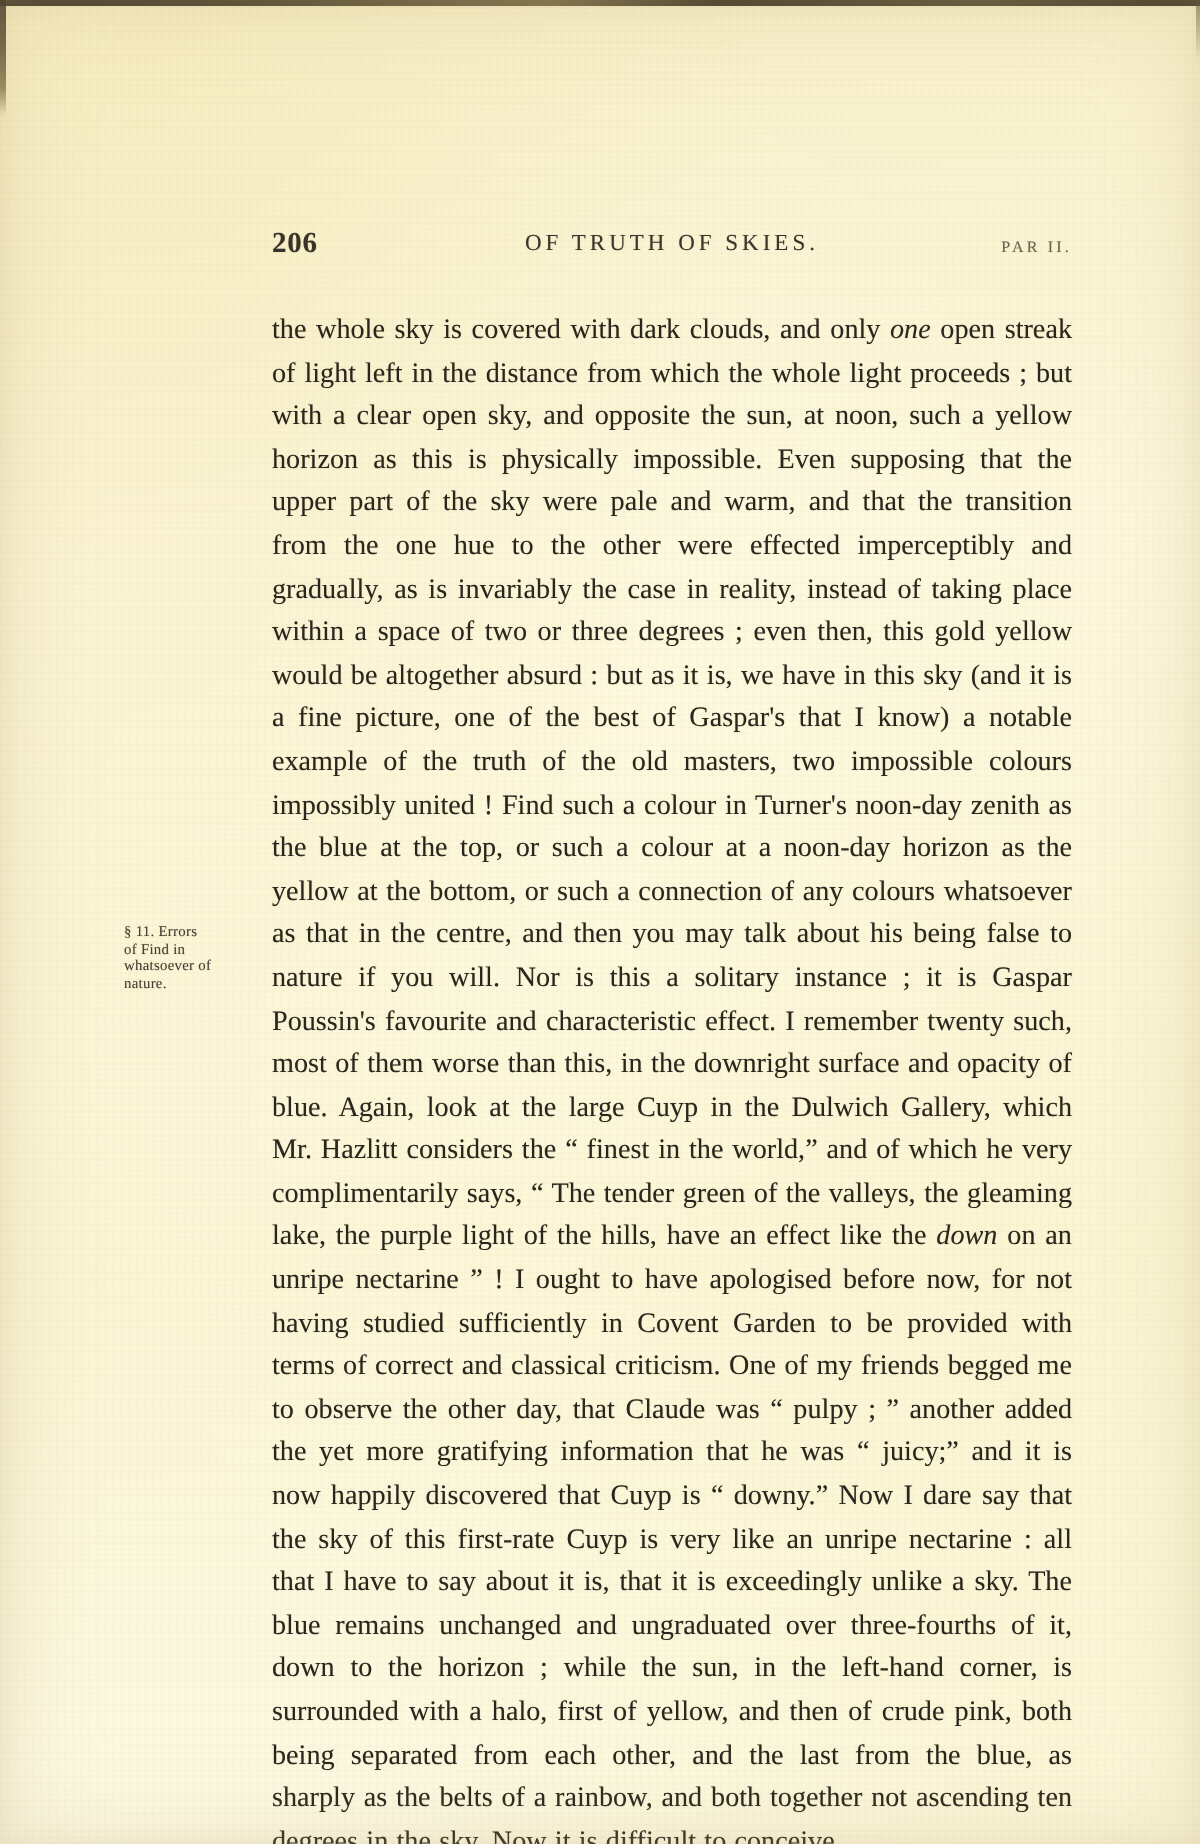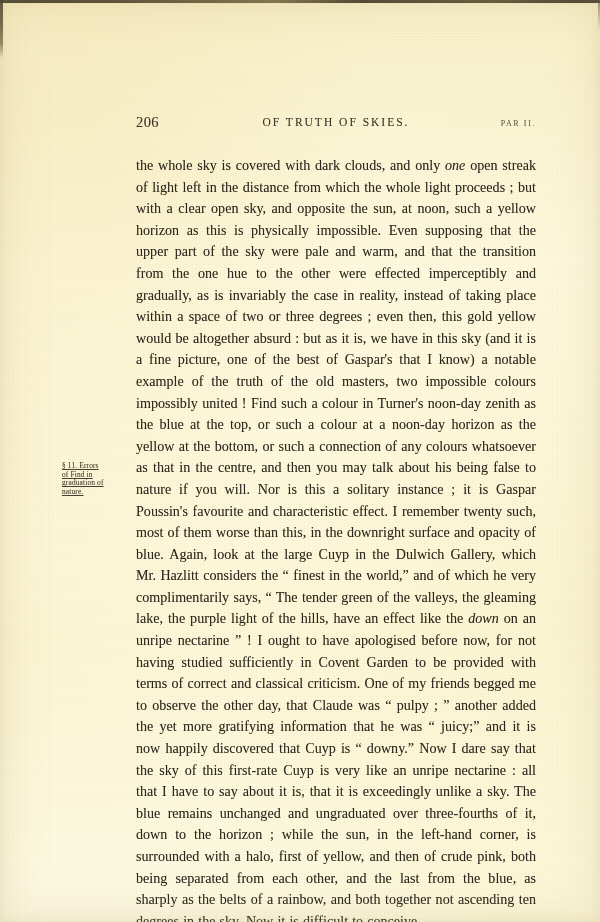--- a/index.html
+++ b/index.html
@@ -76,20 +76,21 @@
     position: relative;
     height: 26px;
     color: #2e2a21;
   }
   #page-number {
     position: absolute;
     left: 0; top: 0;
     font-size: 14.5px;
     letter-spacing: 0.4px;
     color: #39332a;
+    font-weight: bold;
   }
   #head-title {
     position: absolute;
     left: 0; right: 0; top: 2px;
     text-align: center;
     font-size: 11.5px;
     letter-spacing: 2.0px;
     color: #3b352b;
   }
   #part-label {
@@ -116,21 +117,20 @@
   
   #side-note {
     position: absolute;
     left: 62px;
     top: 462px;
     width: 68px;
     font-size: 7.4px;
     line-height: 8.6px;
     color: #453e31;
     letter-spacing: 0.15px;
-    text-decoration: underline;
   }
   #side-note .sn-line { display: block; white-space: nowrap; }
 
   
   #text-block, #side-note {
     text-rendering: optimizeLegibility;
     text-shadow: 0 0 0.5px rgba(70,60,40,0.30);
   }
 
   
@@ -148,21 +148,21 @@
 <div id="scan-page">
 
   <div id="paper-grain"></div>
   <div id="scan-edge-top"></div>
   <div id="scan-edge-left"></div>
   <div id="scan-edge-right"></div>
 
   <div id="side-note">
     <span class="sn-line">§ 11. Errors</span>
     <span class="sn-line">of Find in</span>
-    <span class="sn-line">graduation of</span>
+    <span class="sn-line">whatsoever of</span>
     <span class="sn-line">nature.</span>
   </div>
 
   <div id="text-block">
 
     <div id="running-head">
       <span id="page-number">206</span>
       <span id="head-title">OF TRUTH OF SKIES.</span>
       <span id="part-label">PAR II.</span>
     </div>

